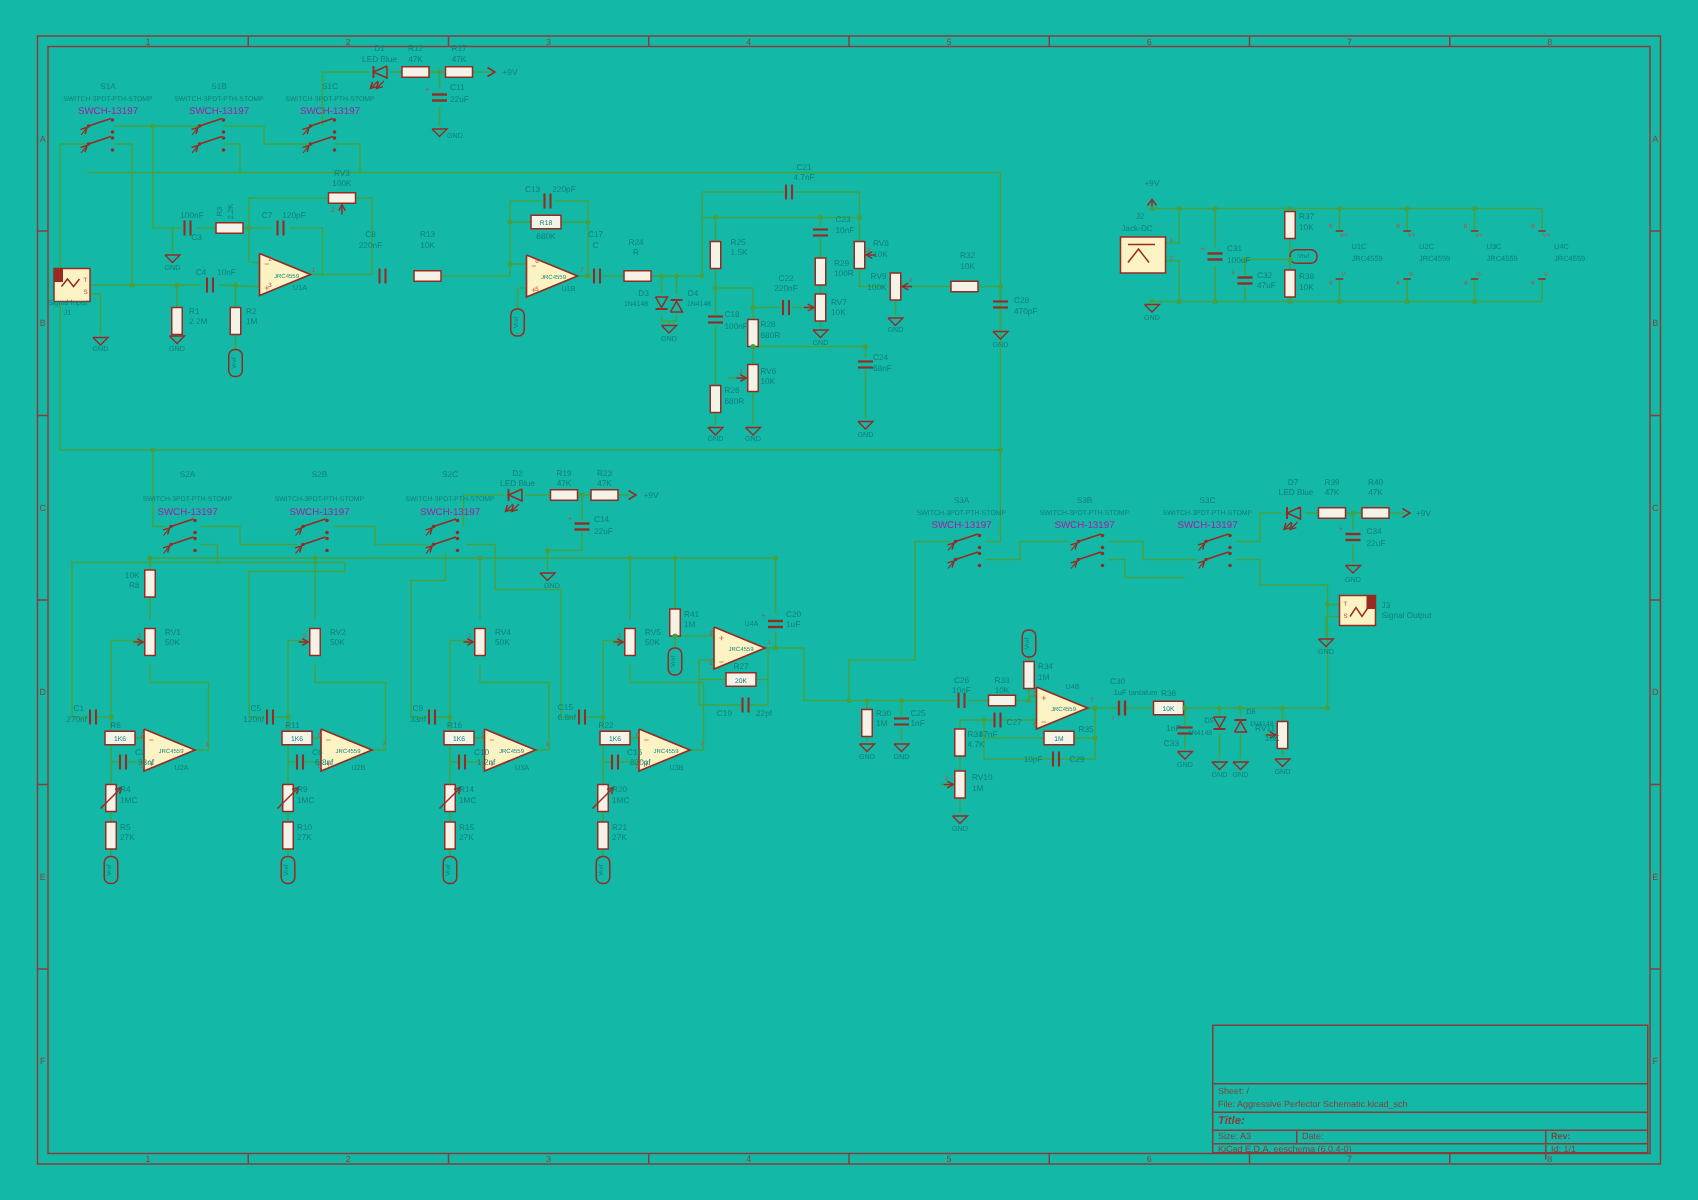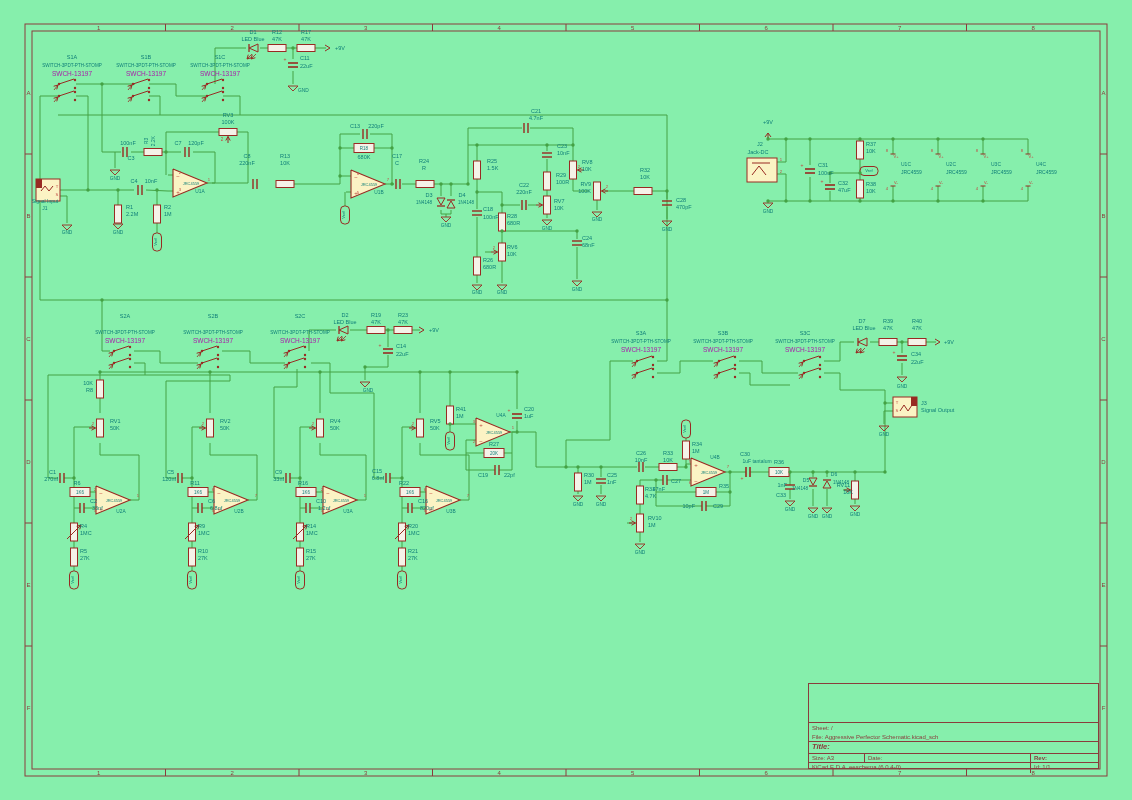--- a/index.html
+++ b/index.html
@@ -1,17 +1,17 @@
 <!DOCTYPE html>
 <html><head>
 <meta charset="utf-8">
 <style>
   html,body{margin:0;padding:0;}
   body{font-family:"Liberation Sans",sans-serif;}
-  #stage{position:relative;width:1132px;height:800px;background:#86efac;overflow:hidden;}
+  #stage{position:relative;width:1132px;height:800px;background:#14b8a6;overflow:hidden;}
   #schsvg{position:absolute;left:0;top:0;}
   #titleblock{position:absolute;left:808px;top:683px;width:291px;height:86px;border:1px solid #8a3c3c;color:#8a3c3c;font-size:6px;line-height:1.45;box-sizing:border-box;background:transparent;}
   .tb-comments{height:38px;border-bottom:1px solid #8a3c3c;}
   .tb-sheetfile{height:17px;padding:1px 0 0 3px;border-bottom:1px solid #8a3c3c;}
   .tb-title{height:11px;padding-left:3px;border-bottom:1px solid #8a3c3c;font-weight:bold;font-style:italic;font-size:7.5px;}
   .tb-row{display:flex;}
   .tb-r1{height:8px;border-bottom:1px solid #8a3c3c;}
   .tb-r2{height:10px;}
   .tb-cell{padding:0 0 0 3px;white-space:nowrap;overflow:hidden;}
   .tb-size{width:52px;border-right:1px solid #8a3c3c;}

